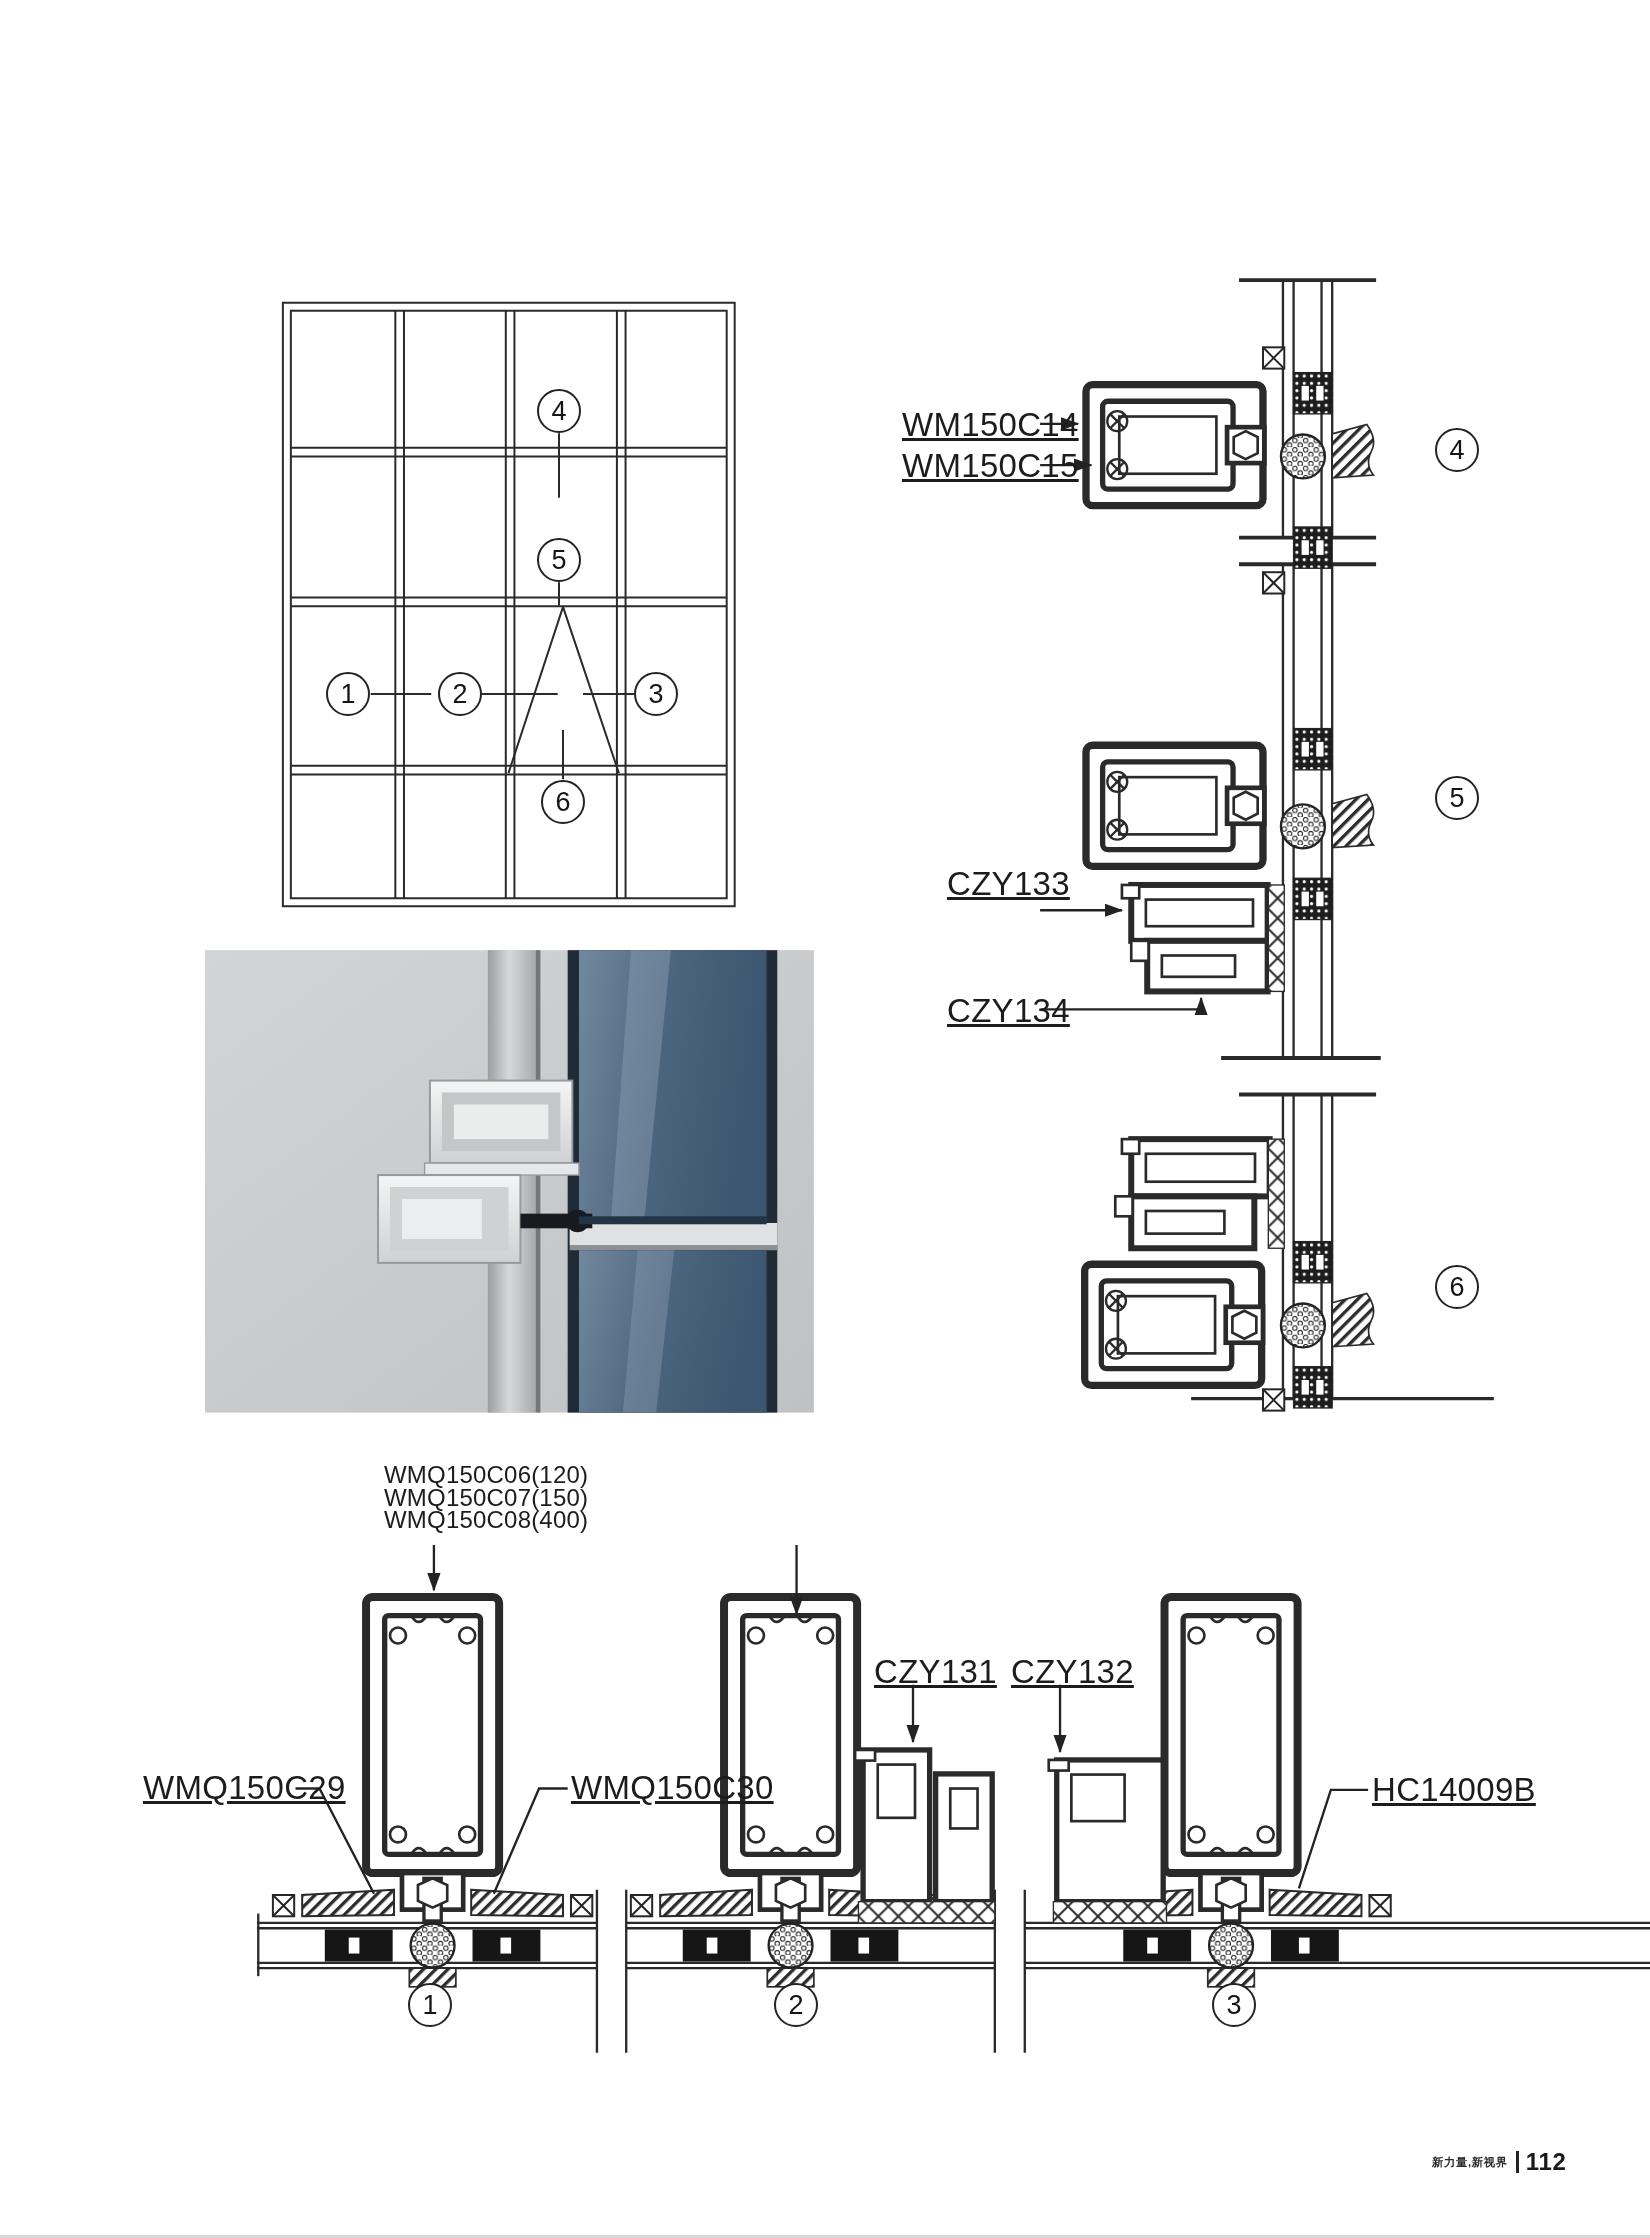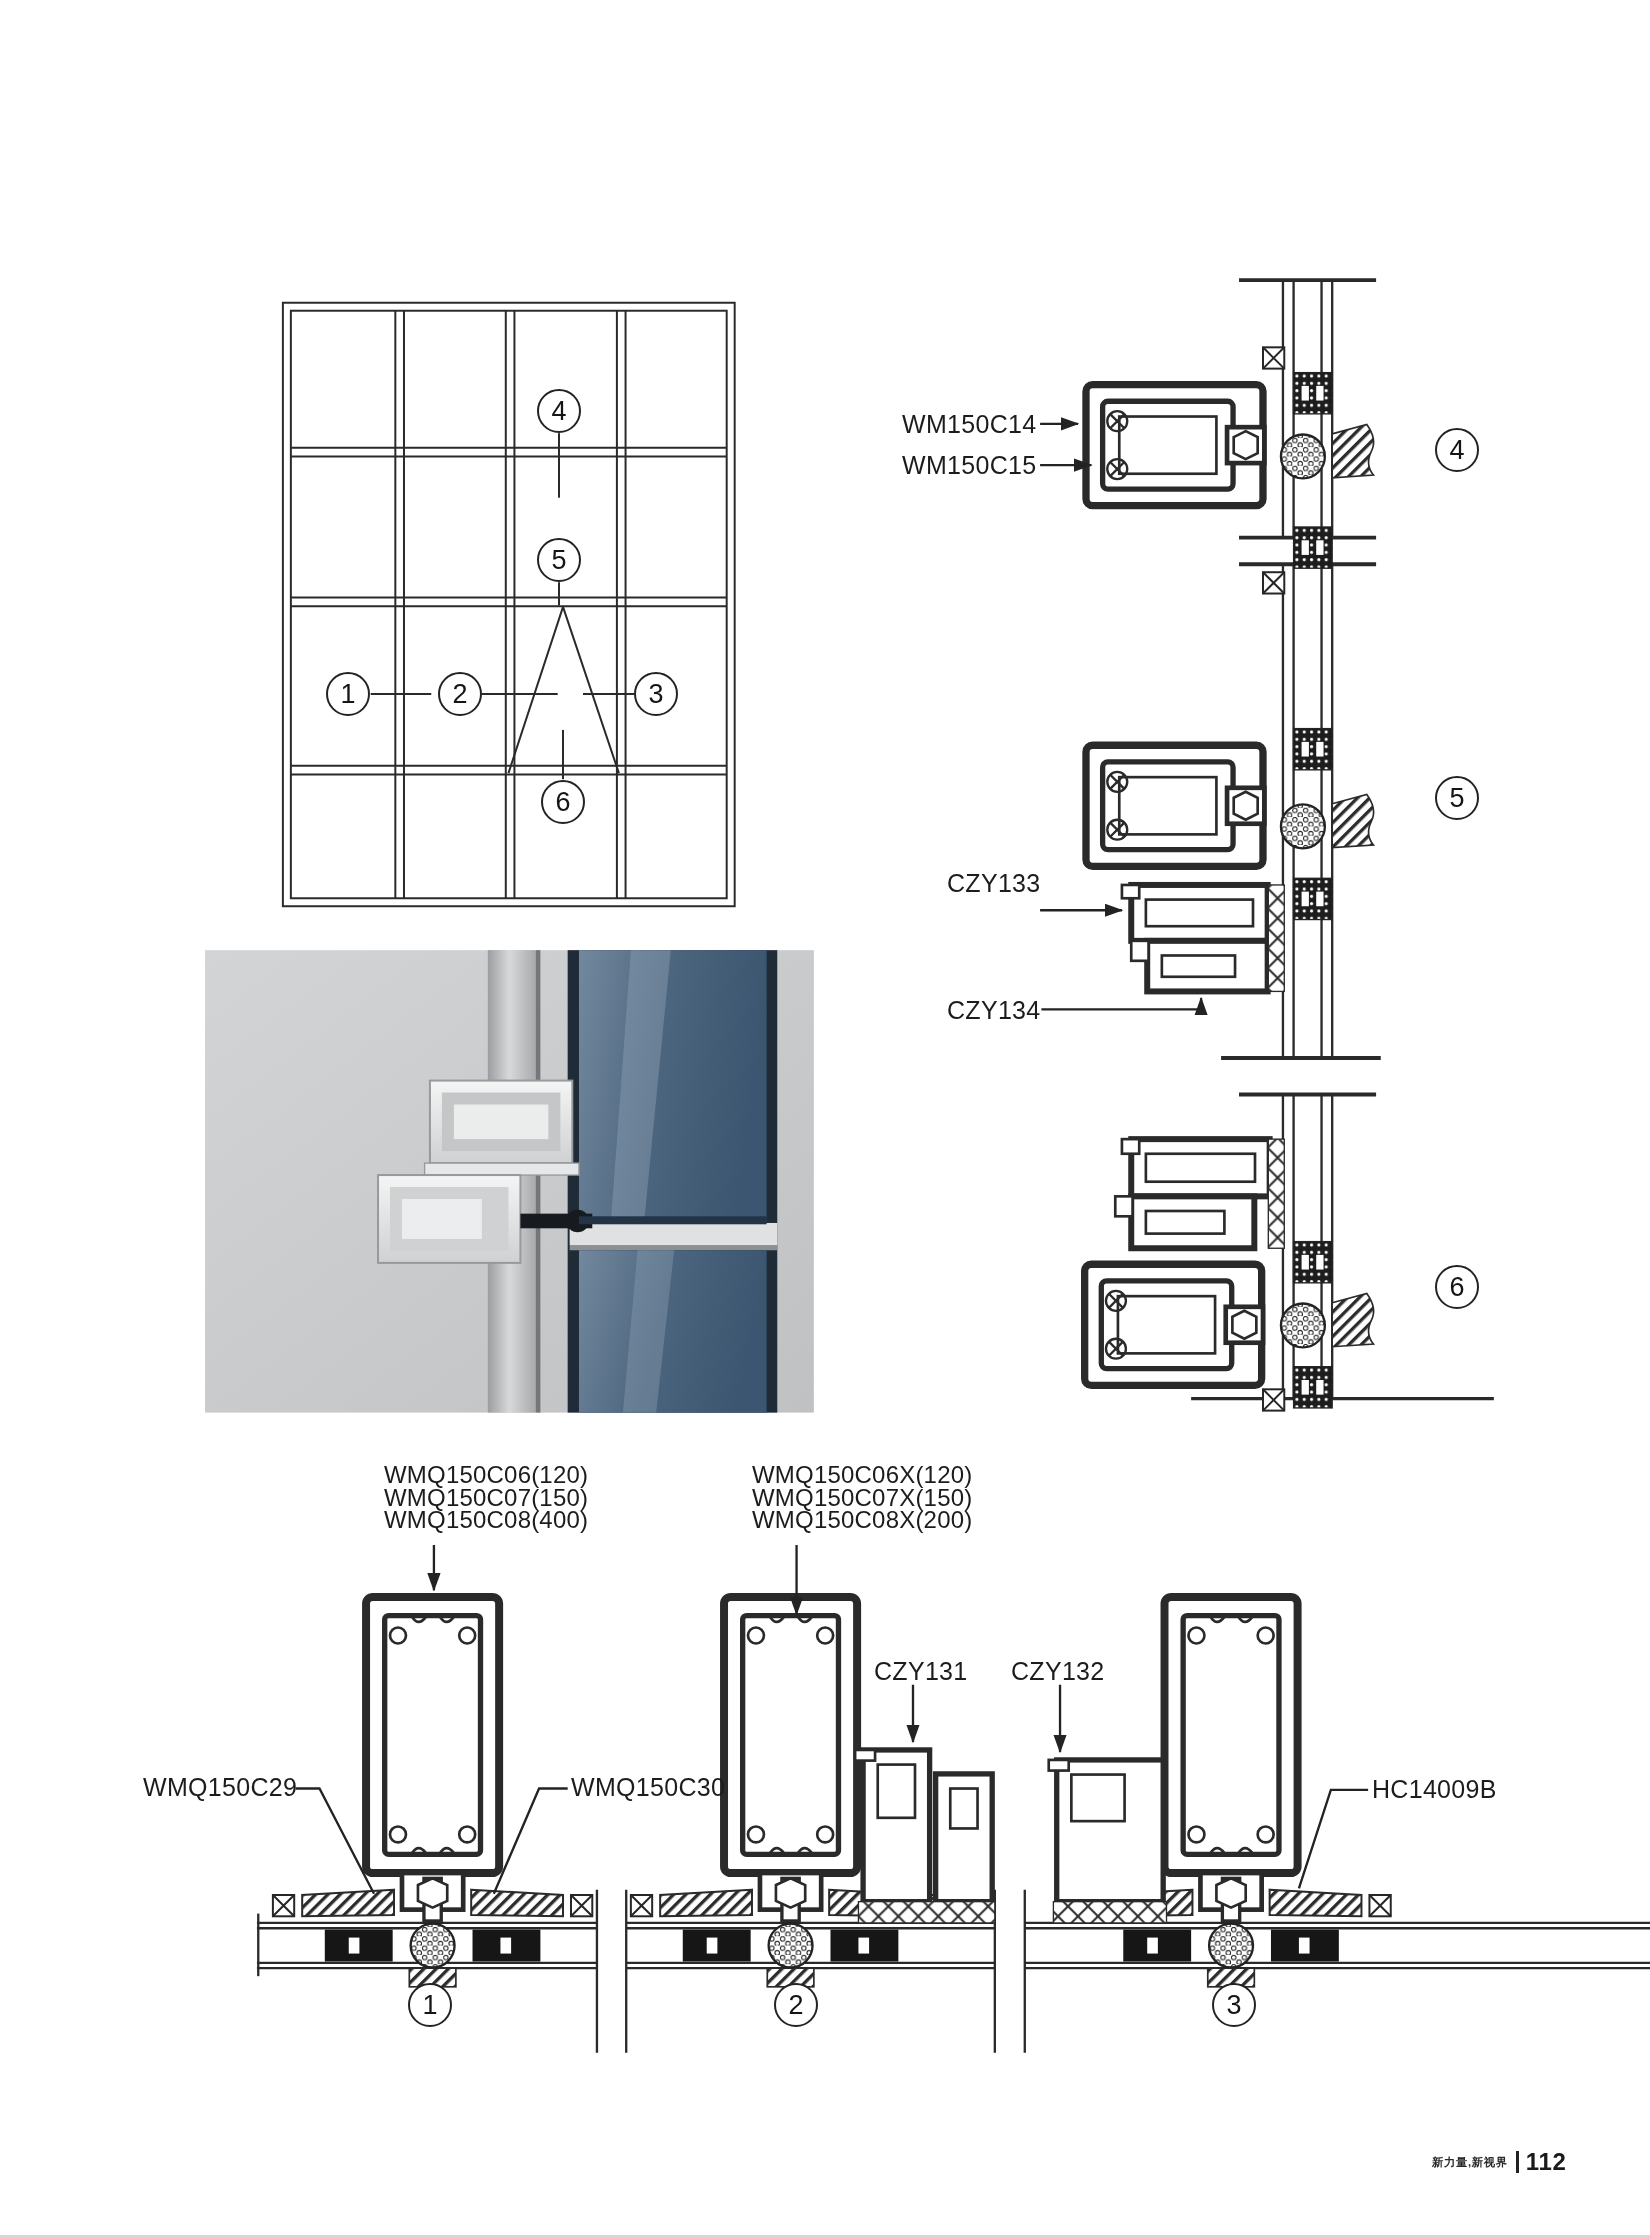--- a/index.html
+++ b/index.html
@@ -1,19 +1,19 @@
 <!DOCTYPE html>
 <html style="font-size:10.6px"><head>
 <meta charset="utf-8">
 <style>
   html,body{margin:0;padding:0;background:#e8e8e8;}
   .page{position:relative;width:1651px;height:2239px;background:#ffffff;overflow:hidden;
         font-family:"Liberation Sans",sans-serif;border-bottom:4px solid #d7d7d7;box-sizing:border-box;}
   svg{position:absolute;left:0;top:0;}
-  .lbl{position:absolute;font-size:25px;line-height:27px;color:#1c1c1c;white-space:nowrap;letter-spacing:0.3px;}
+  .lbl{position:absolute;font-size:33px;line-height:27px;color:#1c1c1c;white-space:nowrap;letter-spacing:0.3px;text-decoration:underline;}
   .lblgrp{position:absolute;font-size:24px;line-height:22.6px;color:#1c1c1c;white-space:nowrap;letter-spacing:0.2px;margin-left:14px;}
   .lblgrp div{height:22.6px;}
   .callout{position:absolute;width:44px;height:44px;border:2.3px solid #232323;border-radius:50%;
            background:#fff;box-sizing:border-box;display:flex;align-items:center;justify-content:center;
            font-size:27px;color:#151515;}
   .footer{position:absolute;left:1432px;top:2148px;display:flex;align-items:center;text-align:right;}
   .footer .slogan{font-size:11.3px;font-weight:bold;color:#2a2a2a;letter-spacing:0.7px;}
   .footer .bar{width:3.3px;height:22.6px;background:#222;margin:0 6.7px 0 8px;}
   .footer .num{font-size:24px;font-weight:700;color:#1a1a1a;letter-spacing:0.7px;}
 </style>
@@ -285,25 +285,20 @@
 <div class="lbl" style="left:902px;top:411px">WM150C14</div>
 <div class="lbl" style="left:902px;top:452px">WM150C15</div>
 <div class="lbl" style="left:947px;top:870px">CZY133</div>
 <div class="lbl" style="left:947px;top:997px">CZY134</div>
 
 <div class="lblgrp" style="left:370px;top:1464px">
   <div>WMQ150C06(120)</div>
   <div>WMQ150C07(150)</div>
   <div>WMQ150C08(400)</div>
 </div>
-<div class="lblgrp" style="left:738px;top:1464px">
-  <div>WMQ150C06X(120)</div>
-  <div>WMQ150C07X(150)</div>
-  <div>WMQ150C08X(200)</div>
-</div>
 
 <div class="lbl" style="left:874px;top:1658px">CZY131</div>
 <div class="lbl" style="left:1011px;top:1658px">CZY132</div>
 <div class="lbl" style="left:143px;top:1774px">WMQ150C29</div>
 <div class="lbl" style="left:571px;top:1774px">WMQ150C30</div>
 <div class="lbl" style="left:1372px;top:1776px">HC14009B</div>
 
 <div class="callout" style="left:537px;top:389px">4</div>
 <div class="callout" style="left:537px;top:538px">5</div>
 <div class="callout" style="left:326px;top:672px">1</div>

